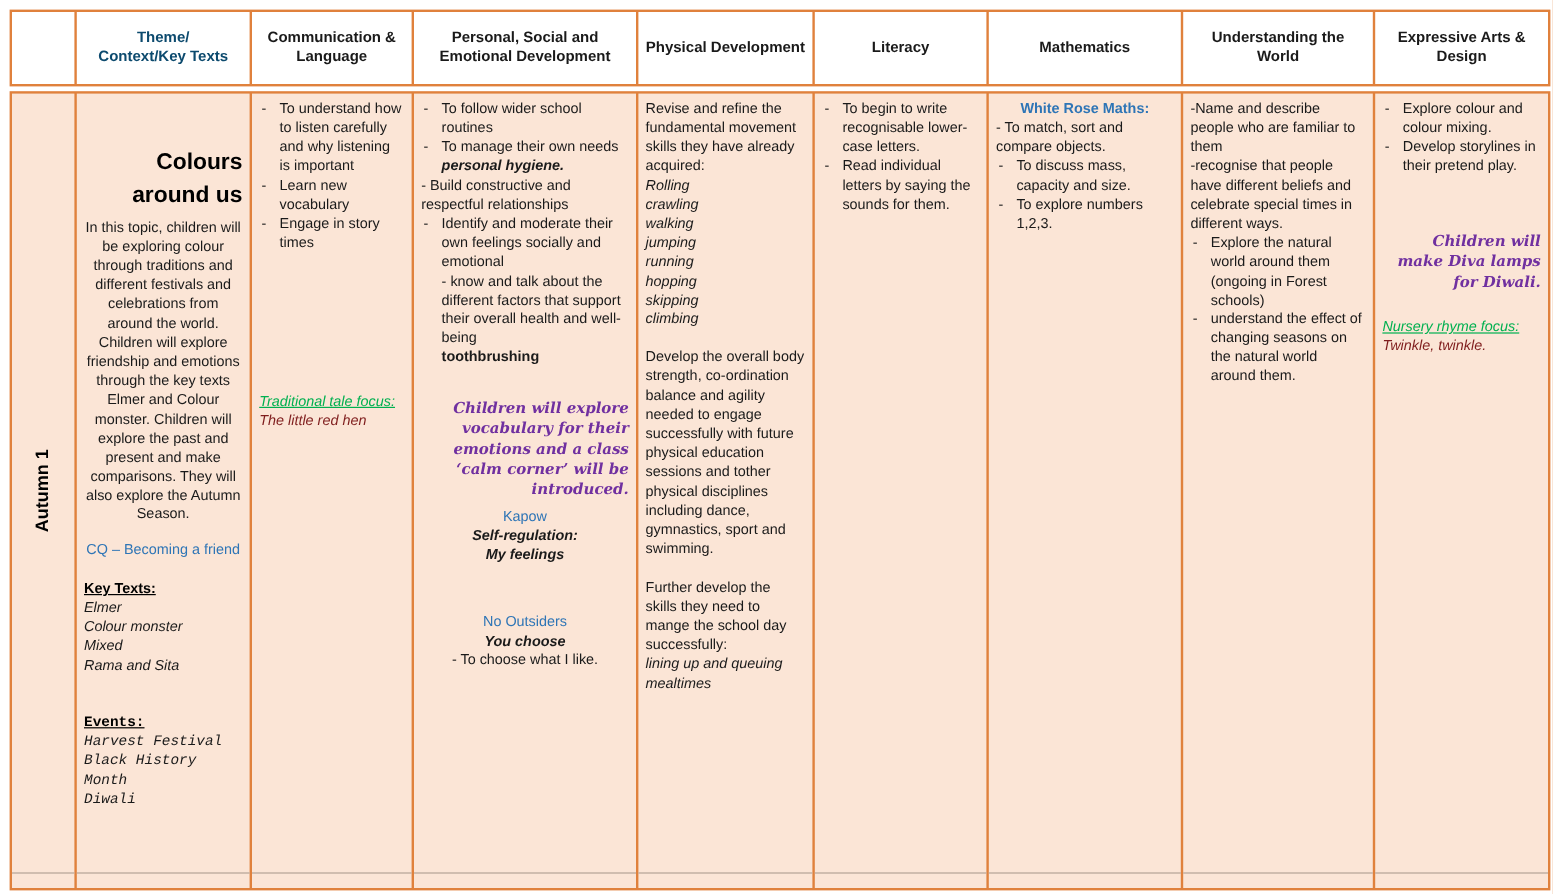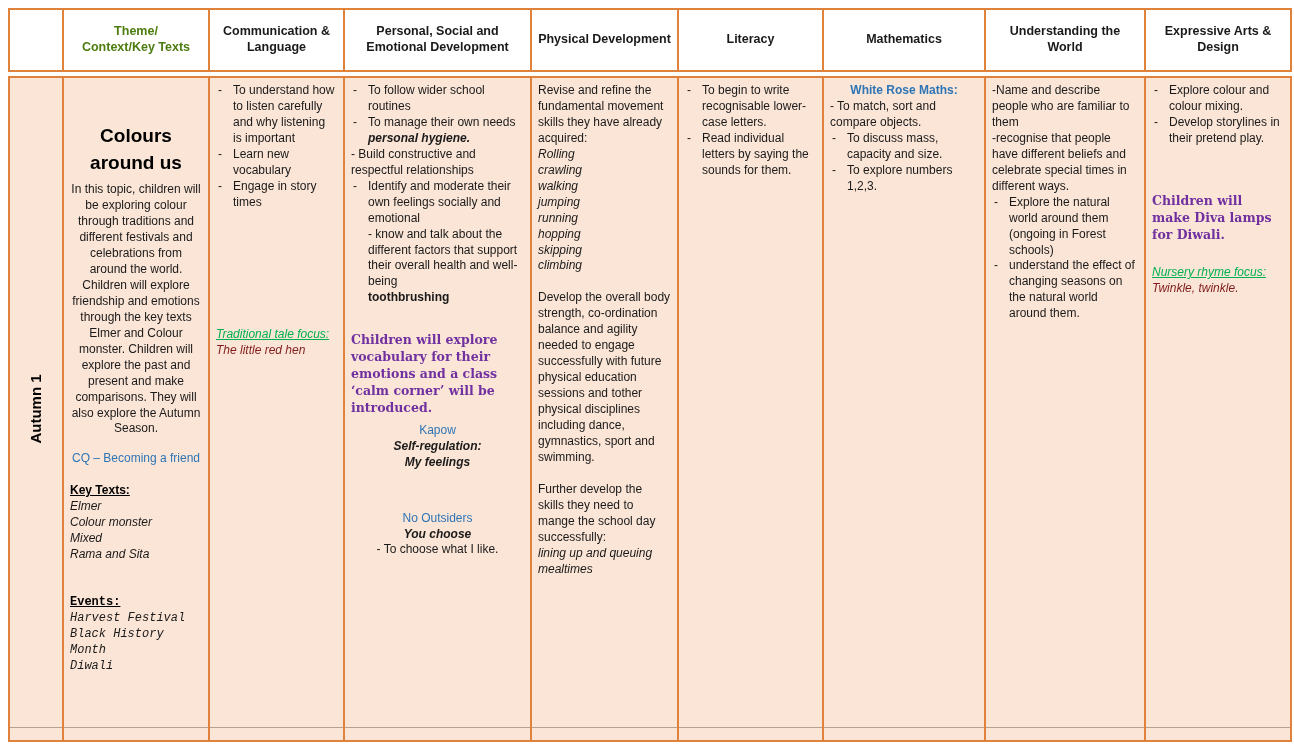--- a/index.html
+++ b/index.html
@@ -5,44 +5,44 @@
   html,body{margin:0;padding:0;}
   body{
     width:1294px;height:745px;background:#ffffff;overflow:hidden;position:relative;
     font-family:"Liberation Sans",sans-serif;color:#1a1a1a;
   }
   .tbl{position:absolute;left:8px;top:8px;width:1284px;}
   .grid9{display:grid;grid-template-columns:52px 144px 133px 185px 145px 143px 160px 158px 144px;gap:2px;padding:2px;background:#e0813c;}
   
   .hdr{margin-bottom:4px;}
   .hdr .hcell{background:#ffffff;min-height:60px;display:flex;align-items:center;justify-content:center;text-align:center;font-weight:bold;font-size:12.5px;line-height:1.25;padding:2px 6px;box-sizing:border-box;}
-  .hcell.red{color:#4d7c0f;white-space:pre-line;}
+  .hcell.red{color:#0c4a6e;white-space:pre-line;}
   
   .bodycol{background:#fbe5d6;display:flex;flex-direction:column;}
   .maincell{height:650px;border-bottom:1px solid #b3a295;box-sizing:border-box;padding:5px 6px;font-size:12px;line-height:1.33;overflow:hidden;}
   .thincell{height:12px;}
   
   .season{position:relative;}
   .season .maincell{padding:0;}
   .rot{position:absolute;top:50%;left:50%;transform:translate(-50%,-50%) rotate(-90deg);white-space:nowrap;font-weight:bold;font-size:15px;color:#000;}
   
   .b{display:flex;margin:0;}
   .b .d{width:17px;flex:0 0 17px;padding-left:2px;box-sizing:border-box;}
   .b .t{flex:1;}
   .ital{font-style:italic;}
   .bold{font-weight:bold;}
   .bi{font-weight:bold;font-style:italic;}
   .ctr{text-align:center;}
   .blue{color:#2e75b6;}
   .green{color:#7f1d1d;font-style:italic;}
   .greenu{color:#00b050;font-style:italic;text-decoration:underline;}
   .redh{color:#000000;font-weight:bold;text-decoration:underline;}
-  .purple{color:#7030a0;font-weight:bold;font-family:"DejaVu Serif",serif;font-size:12.5px;line-height:1.35;}
-  
-  .theme-title{font-weight:bold;font-size:19px;line-height:1.4;text-align:center;margin-top:40px;color:#000;}
+  .purple{color:#7030a0;font-weight:bold;font-style:italic;font-family:"DejaVu Serif",serif;font-size:12.5px;line-height:1.35;text-align:right;}
+  
+  .theme-title{font-weight:bold;font-size:19px;line-height:1.4;text-align:right;margin-top:40px;color:#000;}
   .theme-intro{text-align:center;margin-top:6px;font-size:12px;}
   .theme-cq{text-align:center;margin-top:14px;}
   .sec{text-align:left;}
   .gap-kt{margin-top:16px;}
   .gap-ev{margin-top:32px;font-family:Liberation Mono, monospace;}
   .gap-npp{margin-top:52px;}
   
   .cl-focus{margin-top:116px;}
   .mt6{margin-top:6px;}
   .mt16{margin-top:16px;}

